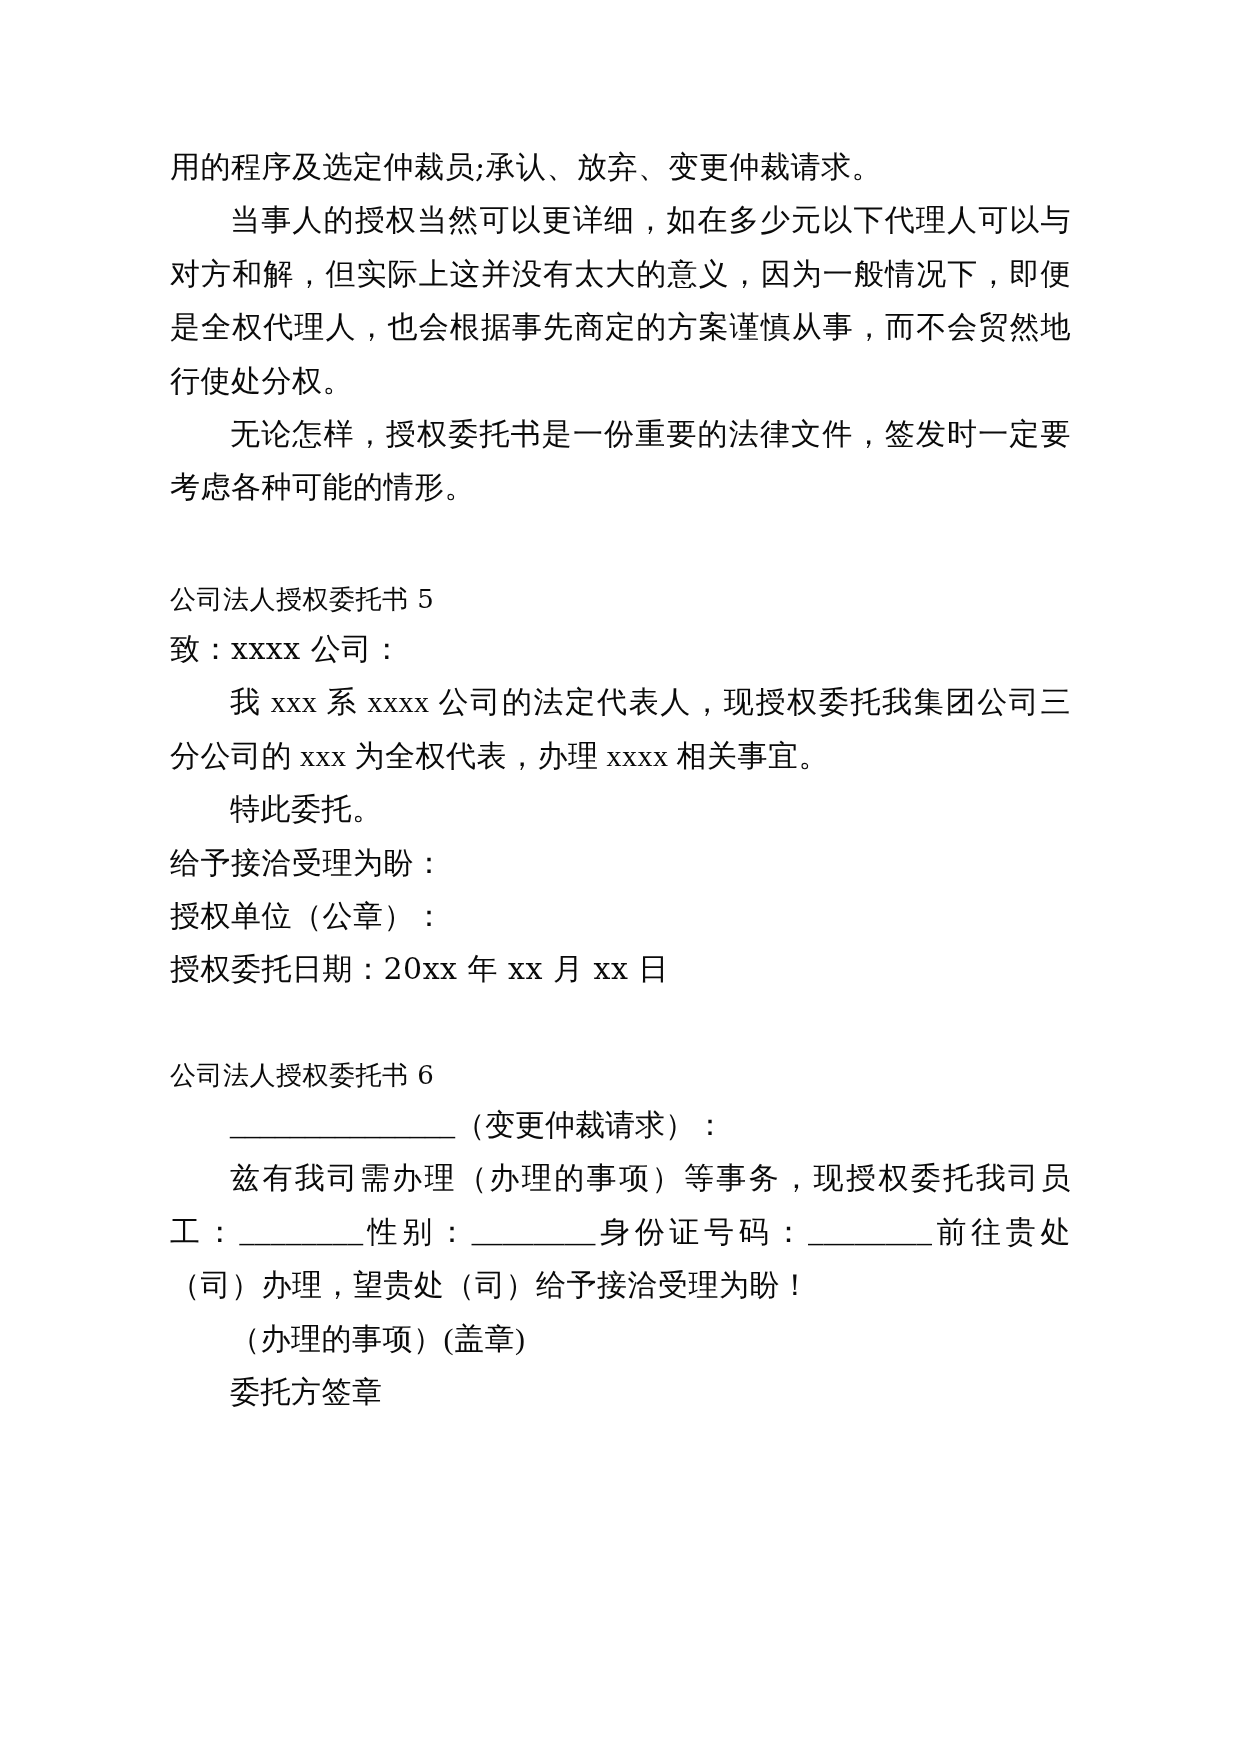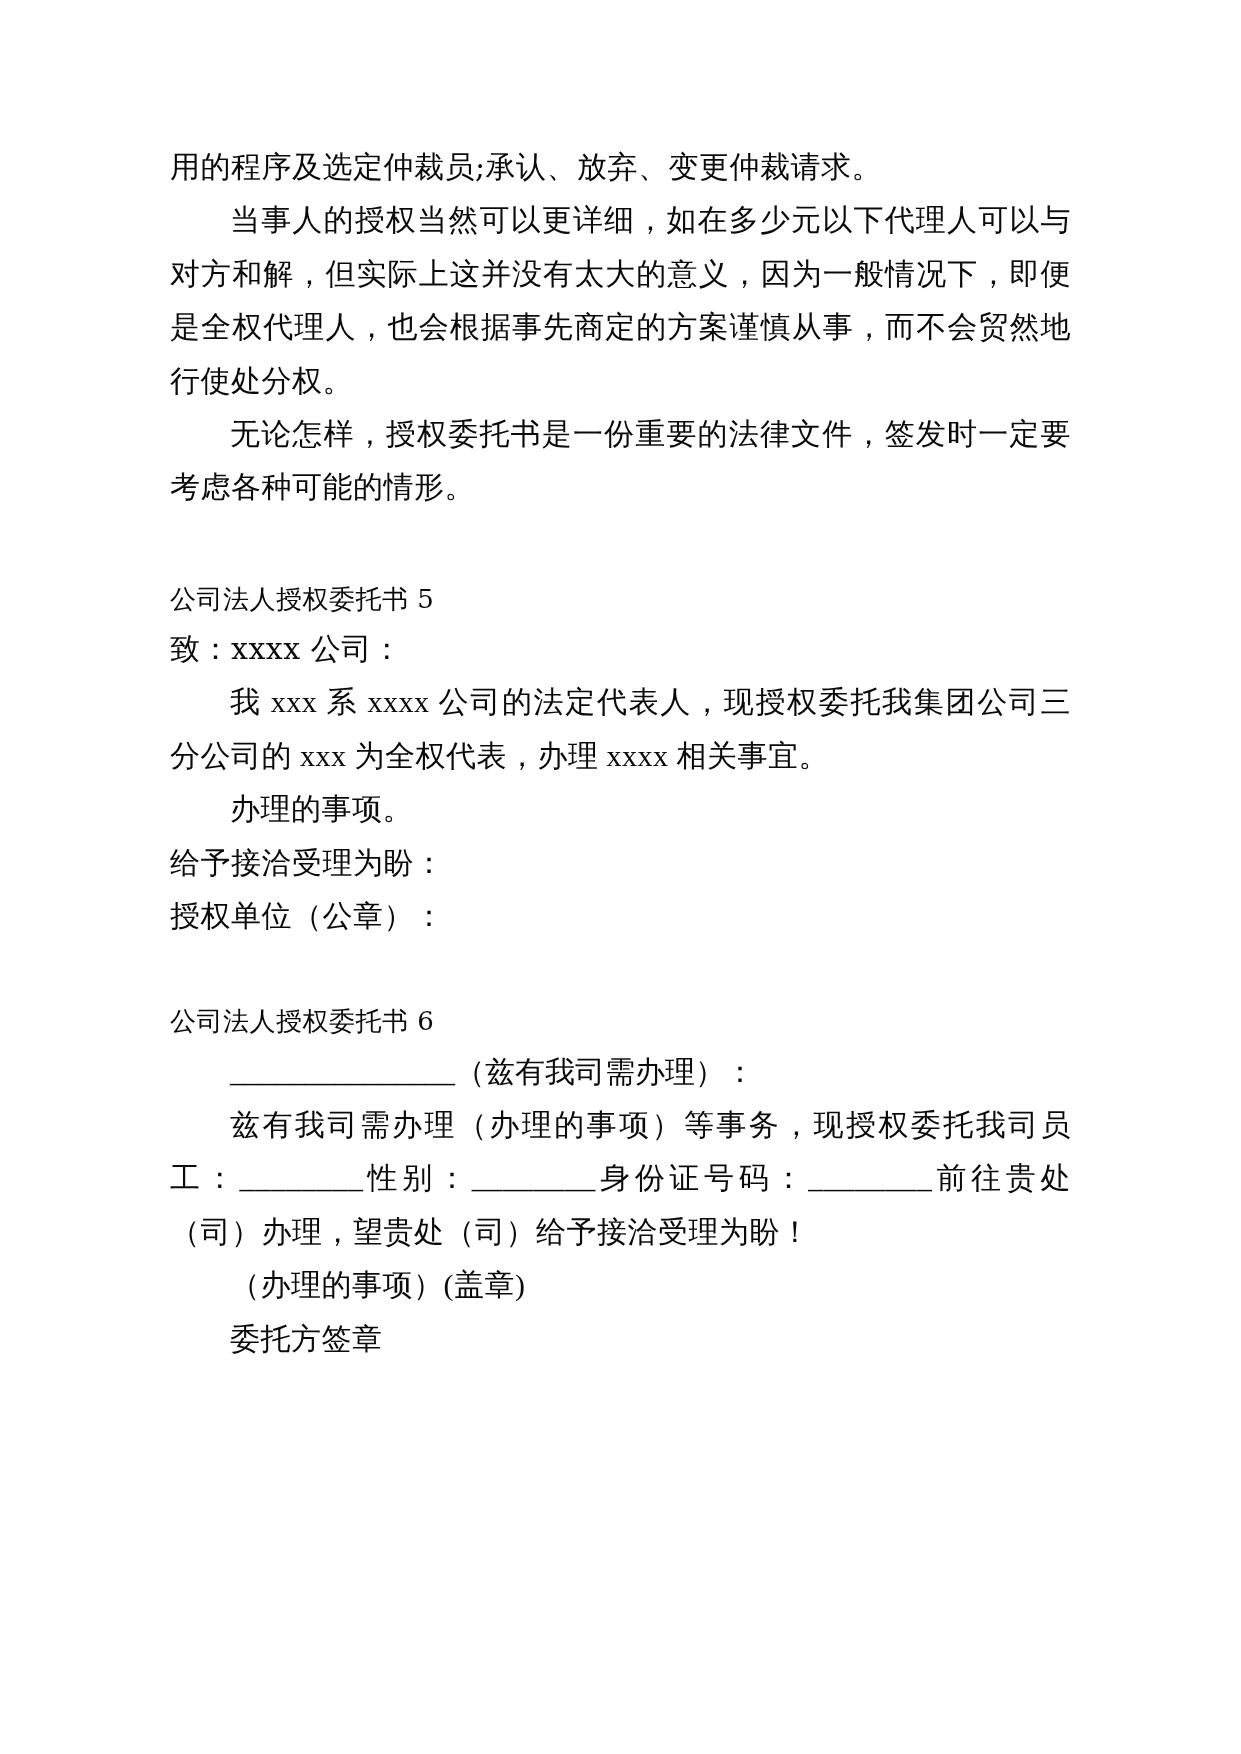--- a/index.html
+++ b/index.html
@@ -66,32 +66,33 @@
     <p class="para-indent">无论怎样，授权委托书是一份重要的法律文件，签发时一定要考虑各种可能的情形。</p>
 
     <div class="spacer-lg"></div>
 
     <p class="heading">公司法人授权委托书 5</p>
 
     <p class="para-flush">致：xxxx 公司：</p>
 
     <p class="para-indent">我 xxx 系 xxxx 公司的法定代表人，现授权委托我集团公司三分公司的 xxx 为全权代表，办理 xxxx 相关事宜。</p>
 
-    <p class="para-indent">办理的事项。</p>
+    <p class="para-indent">特此委托。</p>
 
     <p class="para-flush">给予接洽受理为盼：</p>
 
     <p class="para-flush">授权单位（公章）：</p>
 
+    <p class="para-flush">授权委托日期：20xx 年 xx 月 xx 日</p>
 
     <div class="spacer-md"></div>
 
     <p class="heading">公司法人授权委托书 6</p>
 
-    <p class="para-indent blank-line">_______________（兹有我司需办理）：</p>
+    <p class="para-indent blank-line">_______________（变更仲裁请求）：</p>
 
     <p class="para-indent">兹有我司需办理（办理的事项）等事务，现授权委托我司员工：________性别：________身份证号码：________前往贵处（司）办理，望贵处（司）给予接洽受理为盼！</p>
 
     <p class="para-indent">（办理的事项）(盖章)</p>
 
     <p class="para-indent">委托方签章</p>
 
   </div>
 </div>
 

